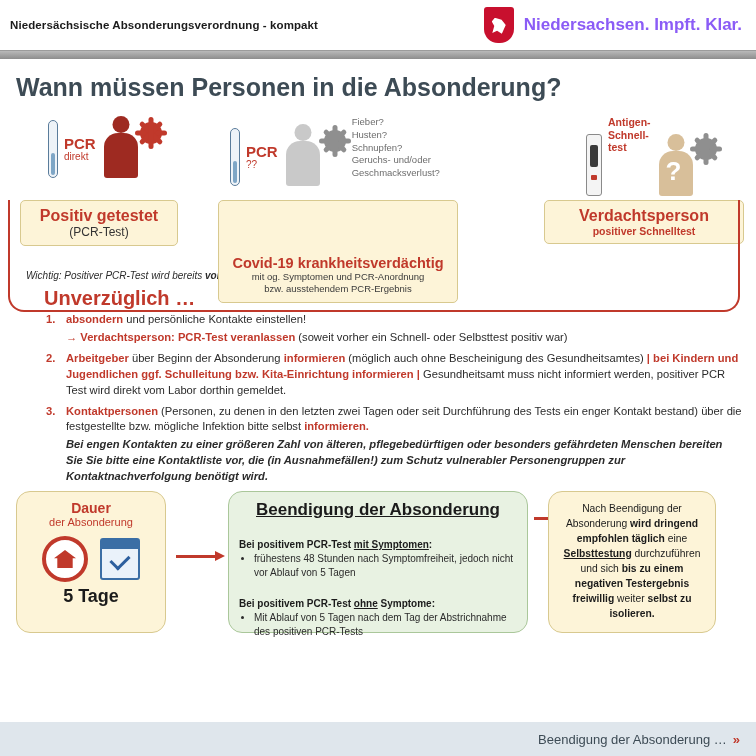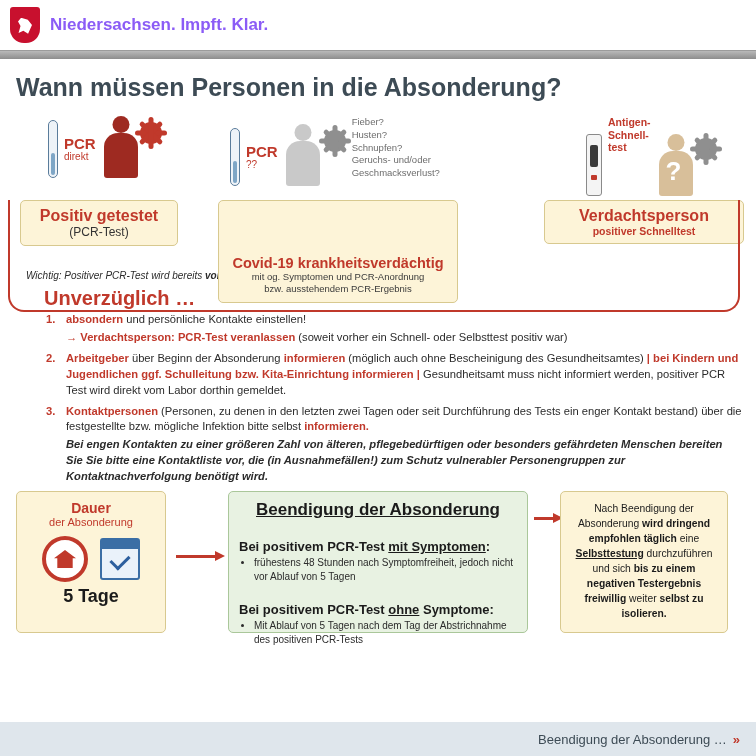--- a/index.html
+++ b/index.html
@@ -259,21 +259,21 @@
   .ital { font-style:italic;font-weight:bold; }
 
   
   .bottom {
     position:relative;
     height:155px;
     margin-top:6px;
   }
   .panel {
     position:absolute;
-    border-radius:5px;
+    border-radius:14px;
     padding:8px 10px;
   }
   .panel.dauer {
     left:16px; top:0; width:150px; height:142px;
     background:#fdf4d8; border:1px solid #d8c98f;
     text-align:center;
   }
   .panel.dauer .h1 { font-size:14px; font-weight:bold; color:#c0392b; }
   .panel.dauer .h2 { font-size:11px; color:#c0392b; }
   .panel.dauer .days { font-size:18px; font-weight:bold; color:#1b1b1b; margin-top:4px;}
@@ -307,25 +307,25 @@
     border-left:3px solid #2c5f9e; border-bottom:3px solid #2c5f9e;
     transform:rotate(-45deg);
   }
   .panel.beend {
     left:228px; top:0; width:300px; height:142px;
     background:#e8f2e2; border:1px solid #aac79a;
   }
   .panel.beend .ttl {
     text-align:center; font-size:17px; font-weight:bold; color:#1b1b1b; margin-bottom:5px;text-decoration:underline;
   }
-  .panel.beend .sub { font-size:13px; font-weight:bold; color:#1b1b1b; margin-top:19px;}
+  .panel.beend .sub { font-size:10px; font-weight:bold; color:#1b1b1b; margin-top:19px;}
   .panel.beend ul { margin:2px 0 0 0; padding-left:15px; font-size:10px; line-height:1.35;}
   .panel.beend u { text-decoration:underline; }
   .panel.right {
-    left:560px; top:0; width:168px; height:142px;
+    left:548px; top:0; width:168px; height:142px;
     background:#fdf4d8; border:1px solid #d8c98f;
     font-size:10.3px; line-height:1.45; text-align:center; color:#1b1b1b;
     padding:10px 9px;
   }
   .panel.right b { font-weight:bold; }
   .panel.right .ul { text-decoration:underline; }
 
   .red-arrow {
     position:absolute;
     height:3px; background:#c0392b;
@@ -350,20 +350,21 @@
     padding-right:16px;
     font-size:13px;
     color:#3d4b55;
   }
   .footer .dots { color:#c0392b; font-weight:bold; margin-left:6px; }
 </style>
 </head>
 <body>
 
 <div class="header">
+  <div class="header-title">Niedersächsische Absonderungsverordnung - kompakt</div>
   <div class="brand">
     <div class="brand-crest"></div>
     <div class="brand-text">Niedersachsen. Impft. Klar.</div>
   </div>
 </div>
 <div class="header-rule"></div>
 
 <div class="page-title">Wann müssen Personen in die Absonderung?</div>
 
 <div class="figures">

